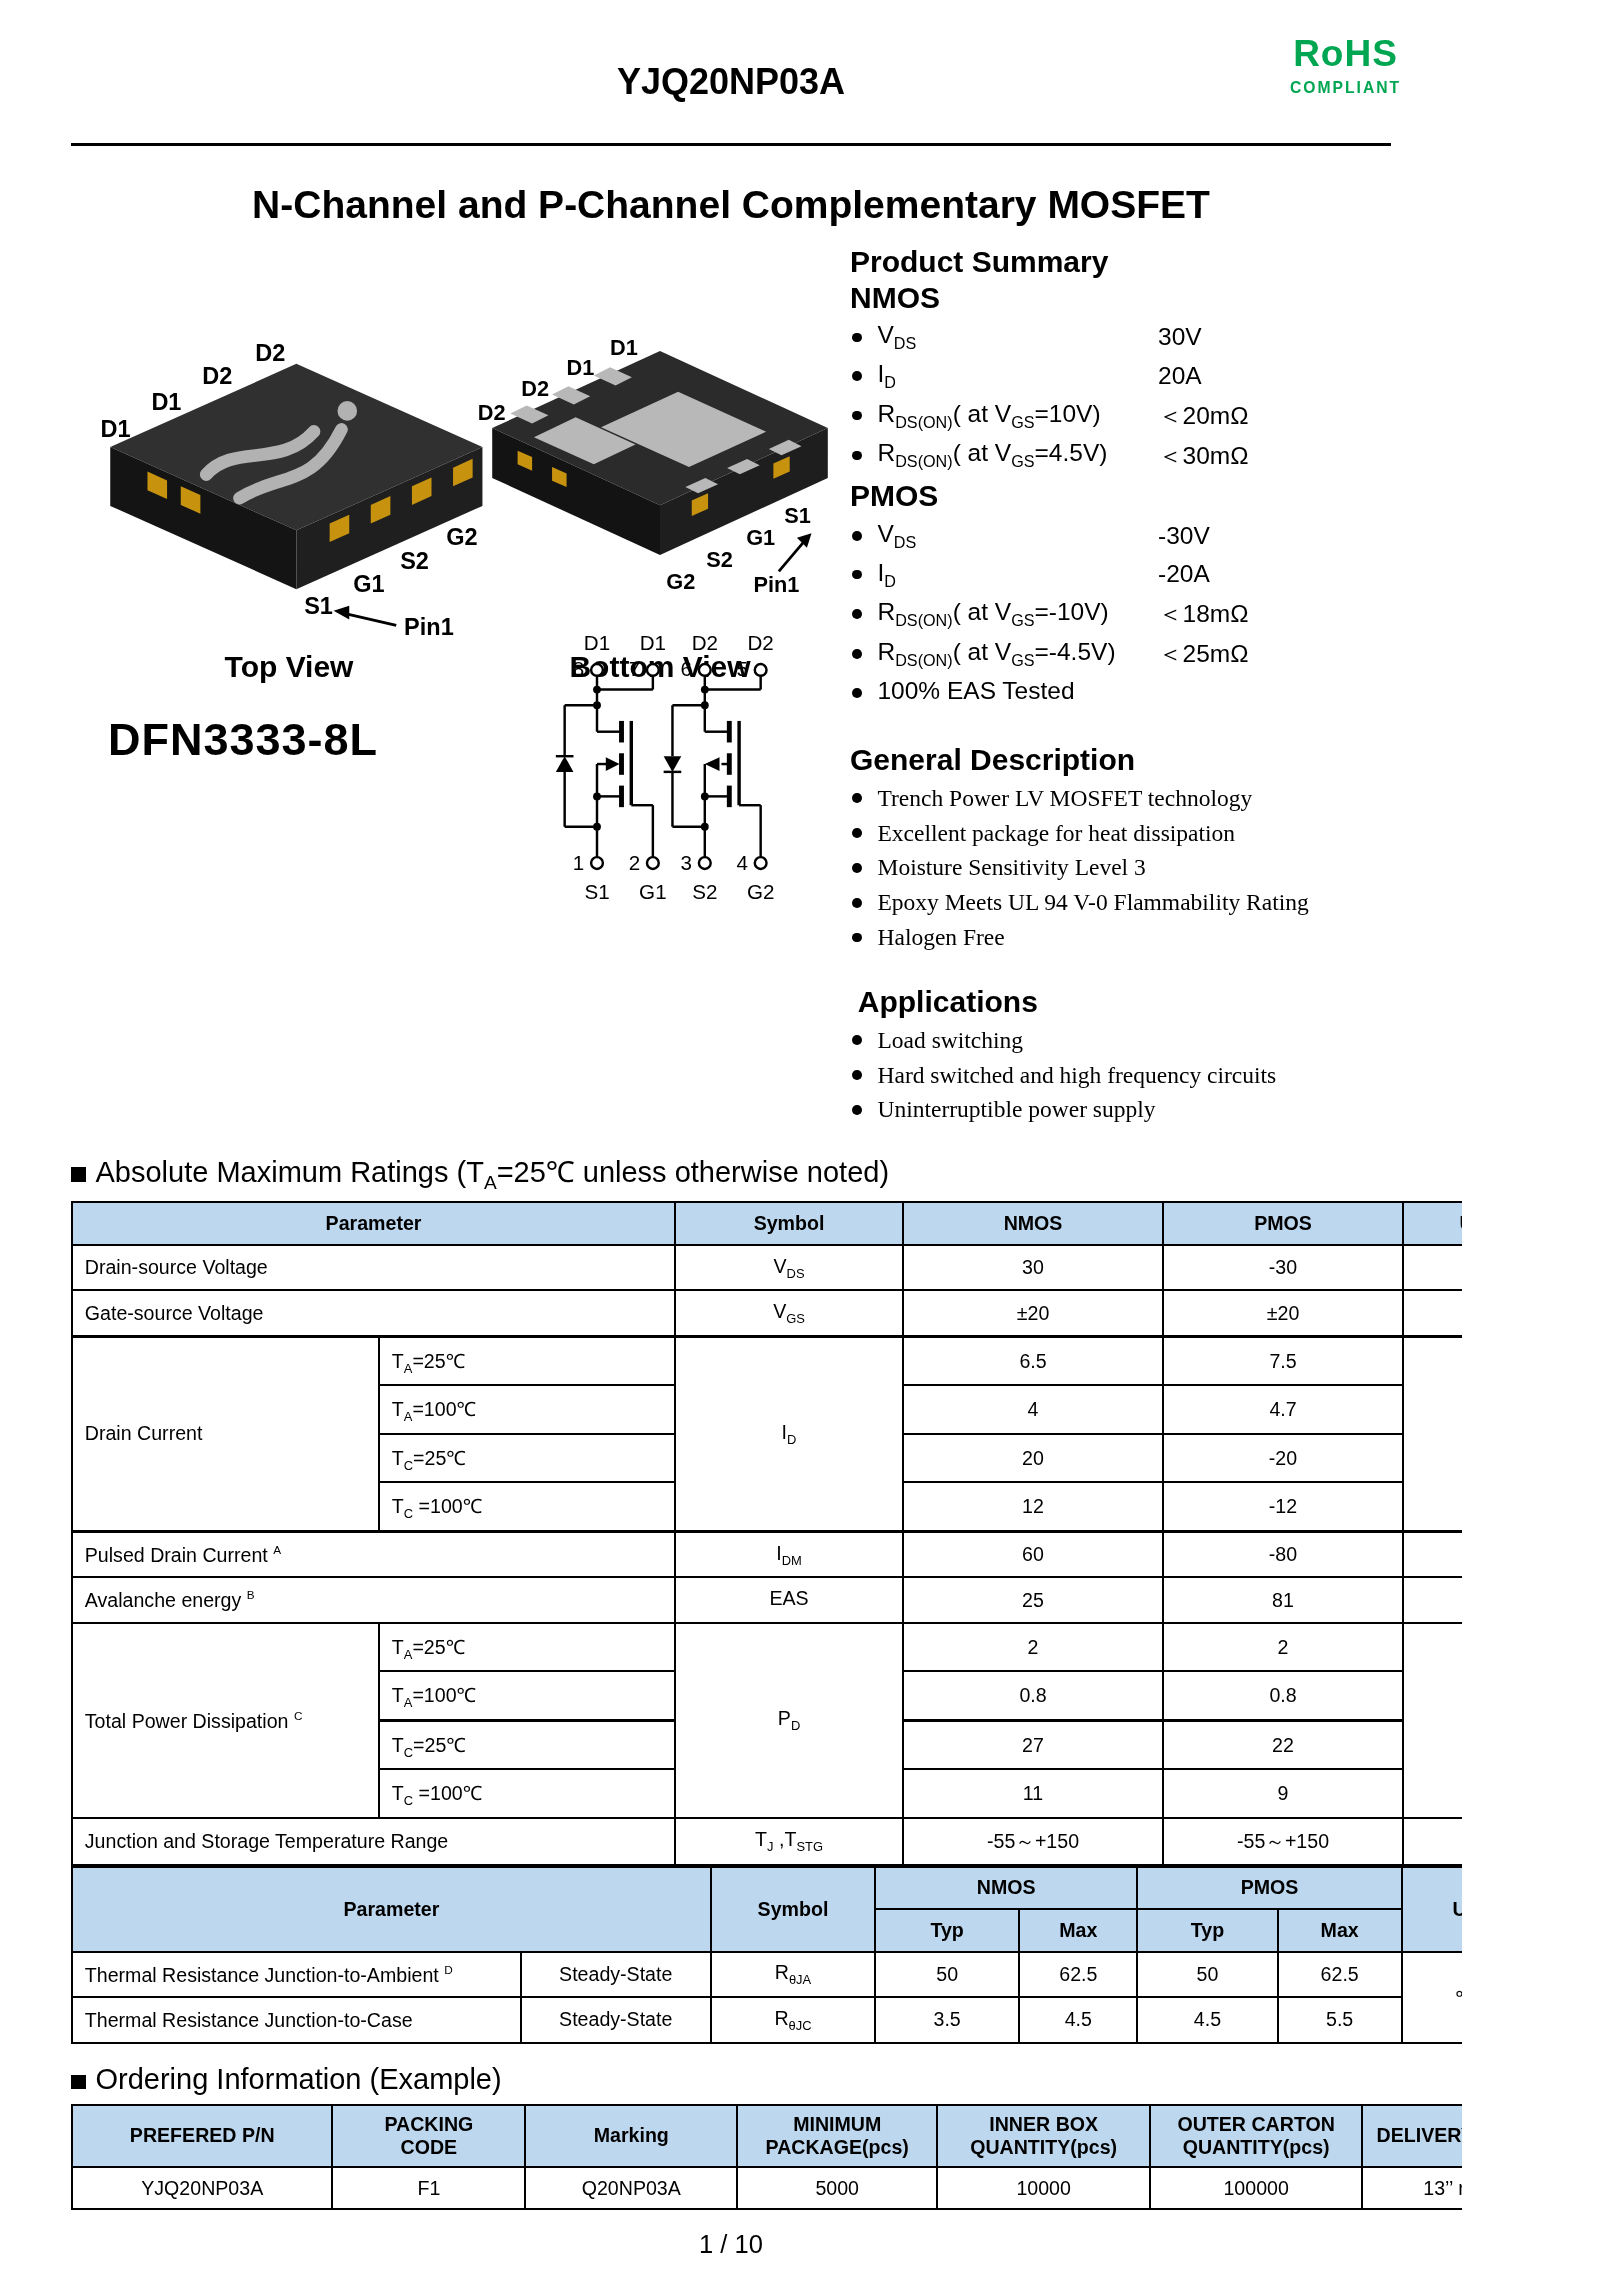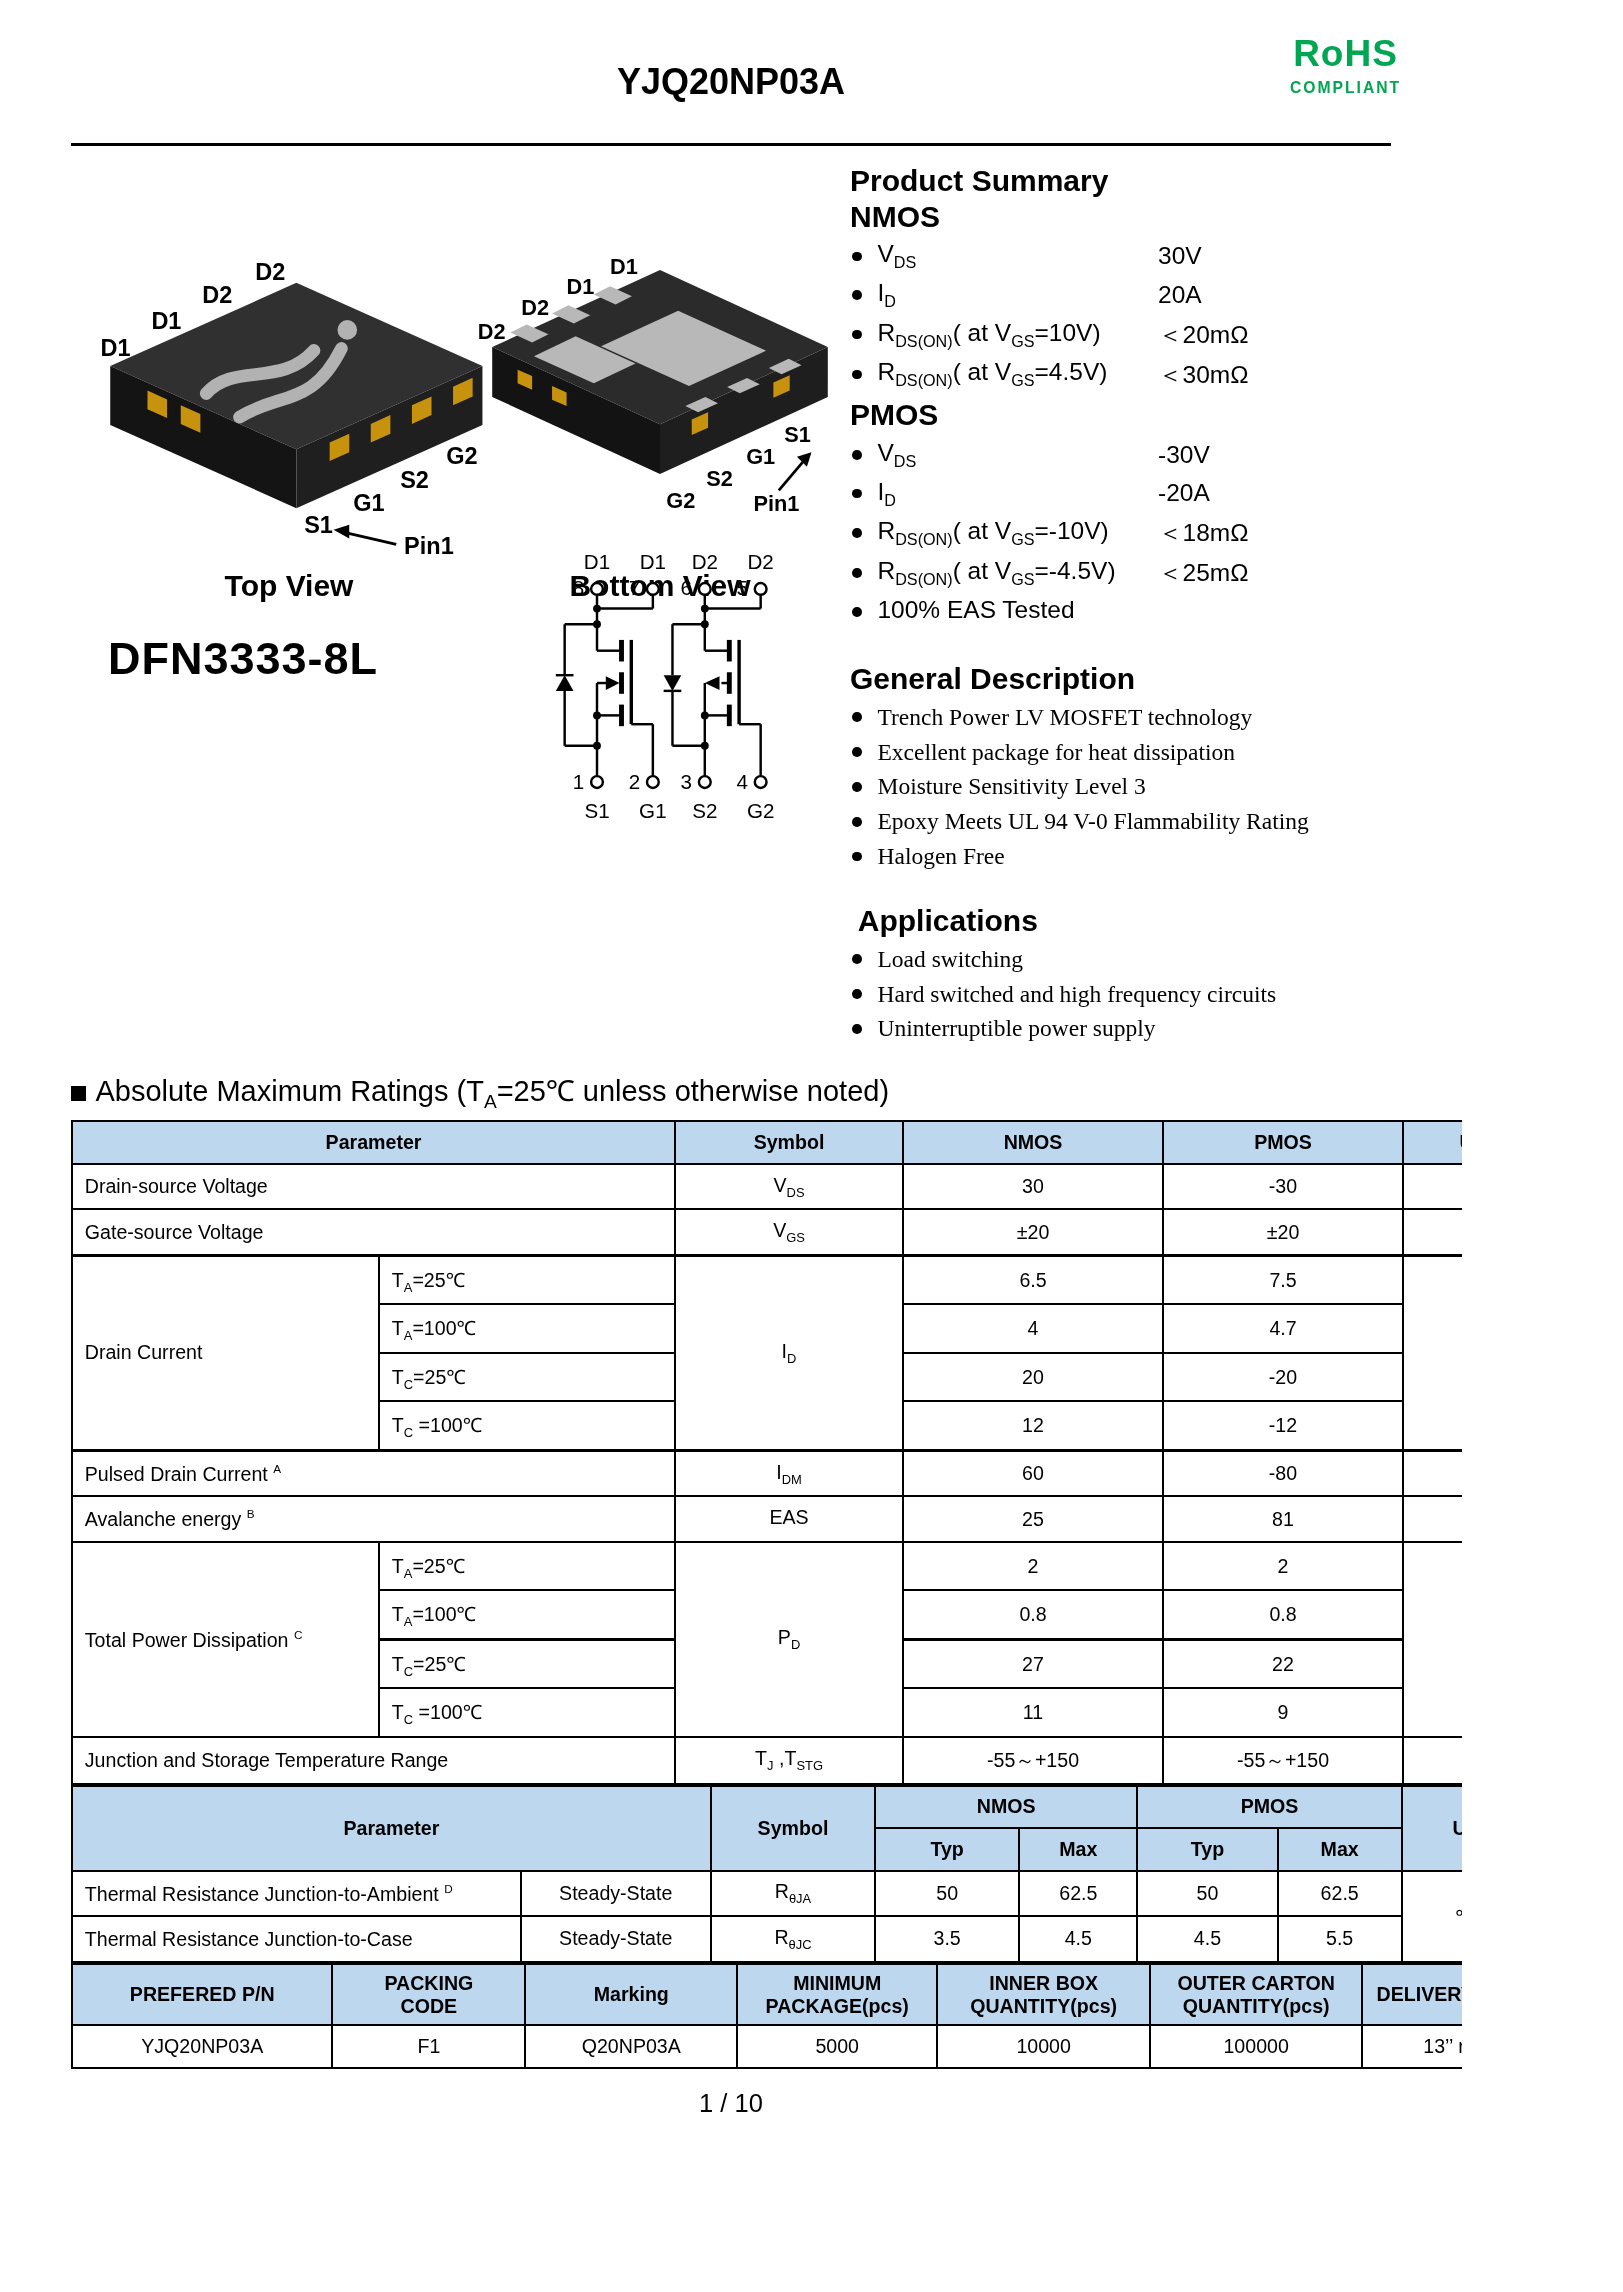--- a/index.html
+++ b/index.html
@@ -65,20 +65,21 @@
 
   <div class="top-header">
     <div class="rohs">
       <div class="rohs-main">RoHS</div>
       <div class="rohs-sub">COMPLIANT</div>
     </div>
     <div class="part-number">YJQ20NP03A</div>
   </div>
   <hr class="header-rule">
 
+  <h1 class="main-title">N-Channel and P-Channel Complementary MOSFET</h1>
 
   <div class="two-col">
 
     <div class="figures">
 
       <div class="topview">
         <svg width="436" height="333" viewBox="0 0 445 340">
           <polygon points="230,55 420,140 230,225 40,140" fill="#303030"></polygon>
           <polygon points="40,140 230,225 230,285 40,200" fill="#141414"></polygon>
           <polygon points="230,225 420,140 420,200 230,285" fill="#1f1f1f"></polygon>
@@ -462,20 +463,24 @@
         <td>Steady-State</td>
         <td class="symcell"><span>R</span><sub>θJC</sub></td>
         <td>3.5</td>
         <td>4.5</td>
         <td>4.5</td>
         <td>5.5</td>
       </tr>
     </tbody>
   </table>
 
+  <div class="section-heading">
+    <span class="sq"></span><span class="sh-bold">Ordering Information</span>
+    <span class="sh-note">(Example)</span>
+  </div>
 
   <table class="data-table ordering-table">
     <colgroup>
         <col style="width:258px">
         <col style="width:191px">
         <col style="width:210px">
         <col style="width:198px">
         <col style="width:211px">
         <col style="width:210px">
         <col style="width:188px">

